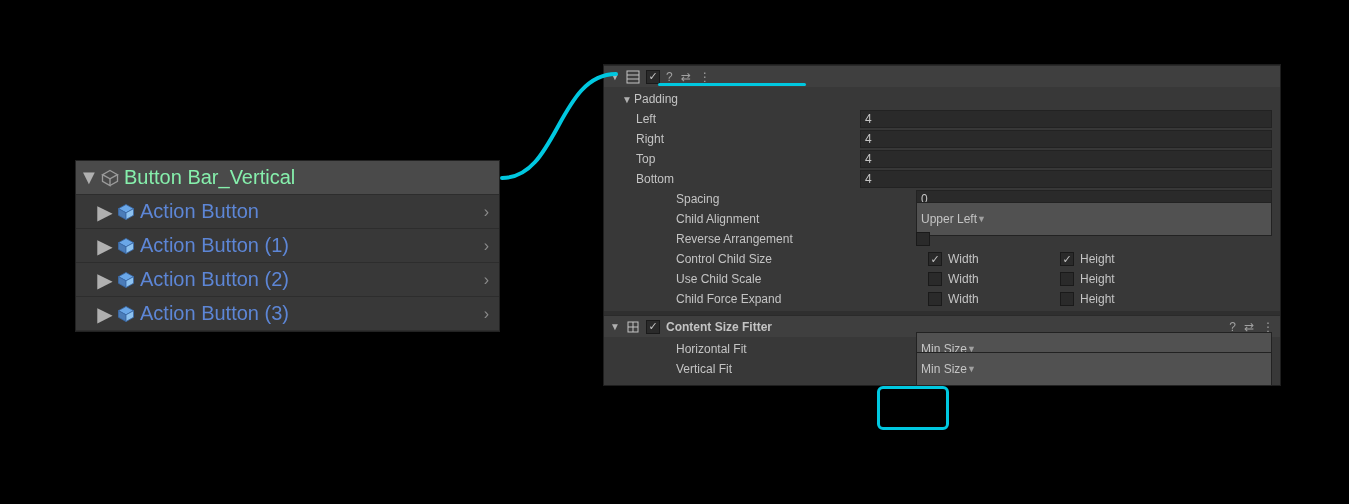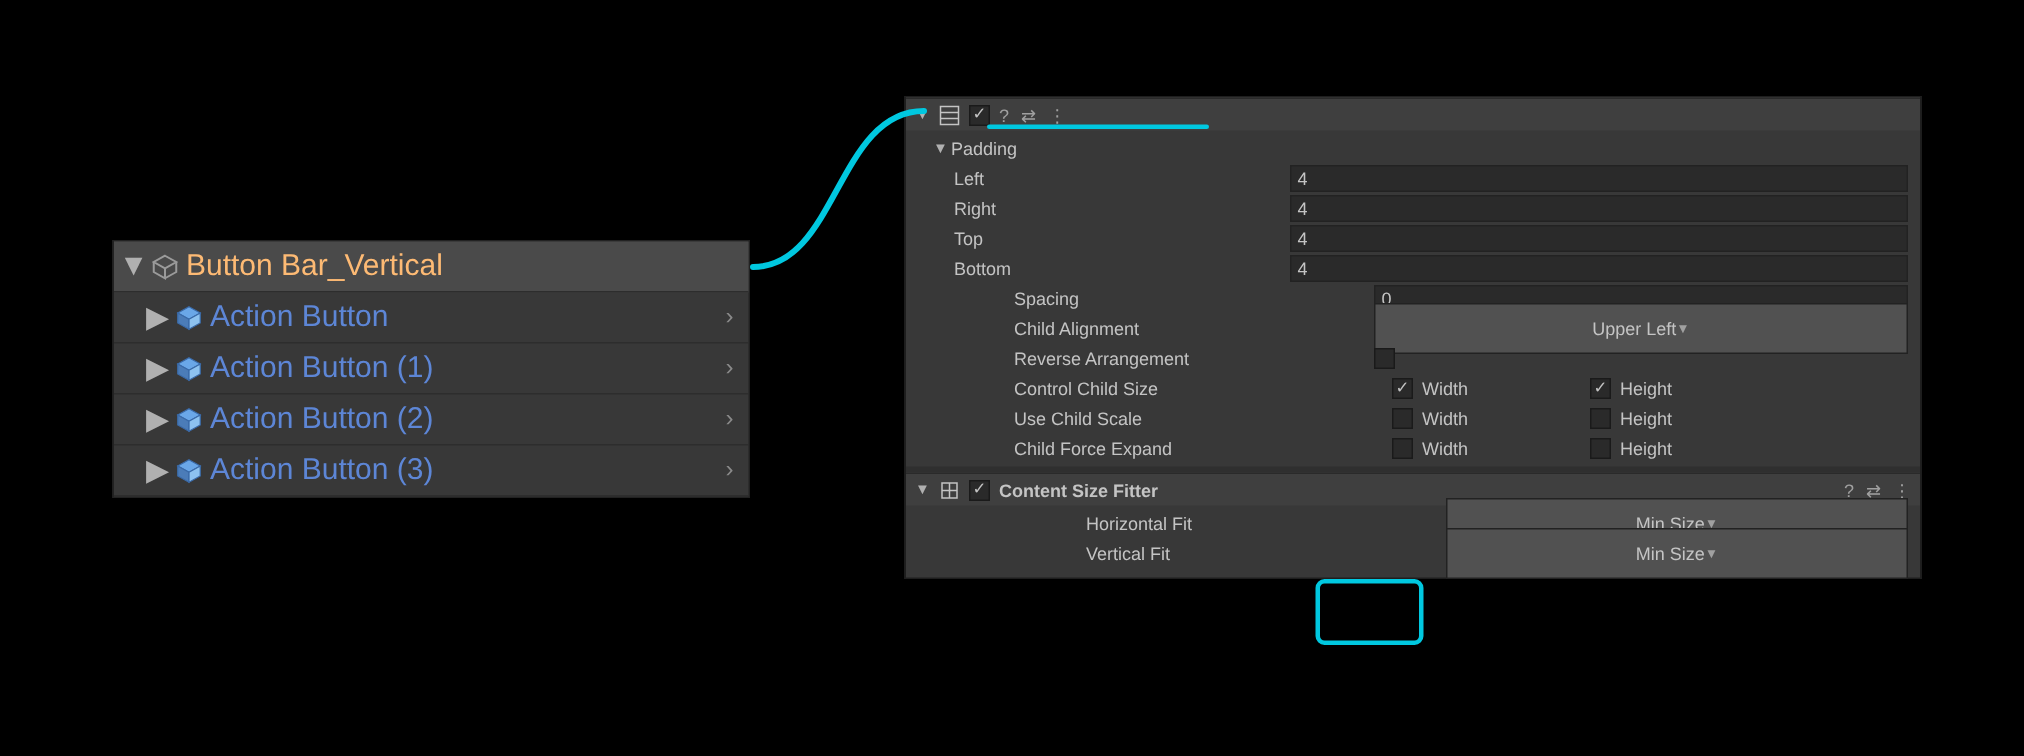--- a/index.html
+++ b/index.html
@@ -33,21 +33,21 @@
     font-size: 20px;
   }
   .hierarchy-row.selected { background: #4a4a4a; }
   .hierarchy-row .expander {
     width: 14px;
     height: 14px;
     display:flex;align-items:center;justify-content:center;
     color:#b0b0b0;
   }
   .hierarchy-row .label { flex:1; }
-  .hierarchy-row .label.sel { color:#fdba74; }
+  .hierarchy-row .label.sel { color:#86efac; }
   .hierarchy-row .label.prefab { color:#5d86d6; }
   .hierarchy-row .chev {
     color:#8a8a8a; font-size:16px; margin-right:4px;
   }
   .indent1 { padding-left: 22px; }
 
   .cube-icon, .prefab-icon {
     width:20px; height:20px; display:inline-block;
   }
   .cube-icon svg, .prefab-icon svg { width:100%; height:100%; display:block; }
@@ -114,21 +114,21 @@
     font-size:12px;
     font-family:inherit;
   }
   .prop-row .val-drop {
     flex:1;
     background:#515151;
     border:1px solid #222;
     color:#c4c4c4;
     height:34px;
     padding:0 4px;
-    display:flex; align-items:center; justify-content:center;
+    display:flex; align-items:center; justify-content:flex-start;
     font-size:12px;
   }
   .prop-row .val-drop .dd-arrow { color:#a0a0a0; font-size:9px; }
   .prop-row .check-pair {
     display:flex; align-items:center; gap:6px; width:120px;margin-left:12px;
   }
   .prop-row .check-only { display:flex; align-items:center; }
 
   .chk {
     width:14px; height:14px;
@@ -349,21 +349,21 @@
     </span>
     <span class="chk on"></span>
     <span class="title">Content Size Fitter</span>
     <span class="hdr-icons">
       <span>?</span>
       <span>⇄</span>
       <span>⋮</span>
     </span>
   </div>
 
-  <div class="comp-body" style="padding-bottom:6px;padding-left:48px;">
+  <div class="comp-body" style="padding-bottom:6px;">
     <div class="prop-row sub0">
       <span class="plabel">Horizontal Fit</span>
       <div class="val-drop">
         <span>Min Size</span>
         <span class="dd-arrow">▼</span>
       </div>
     </div>
     <div class="prop-row sub0">
       <span class="plabel">Vertical Fit</span>
       <div class="val-drop">

